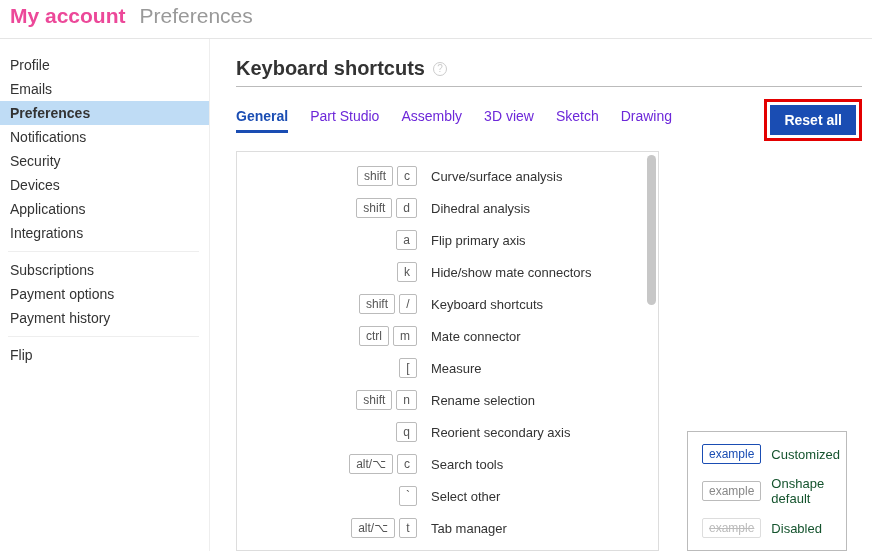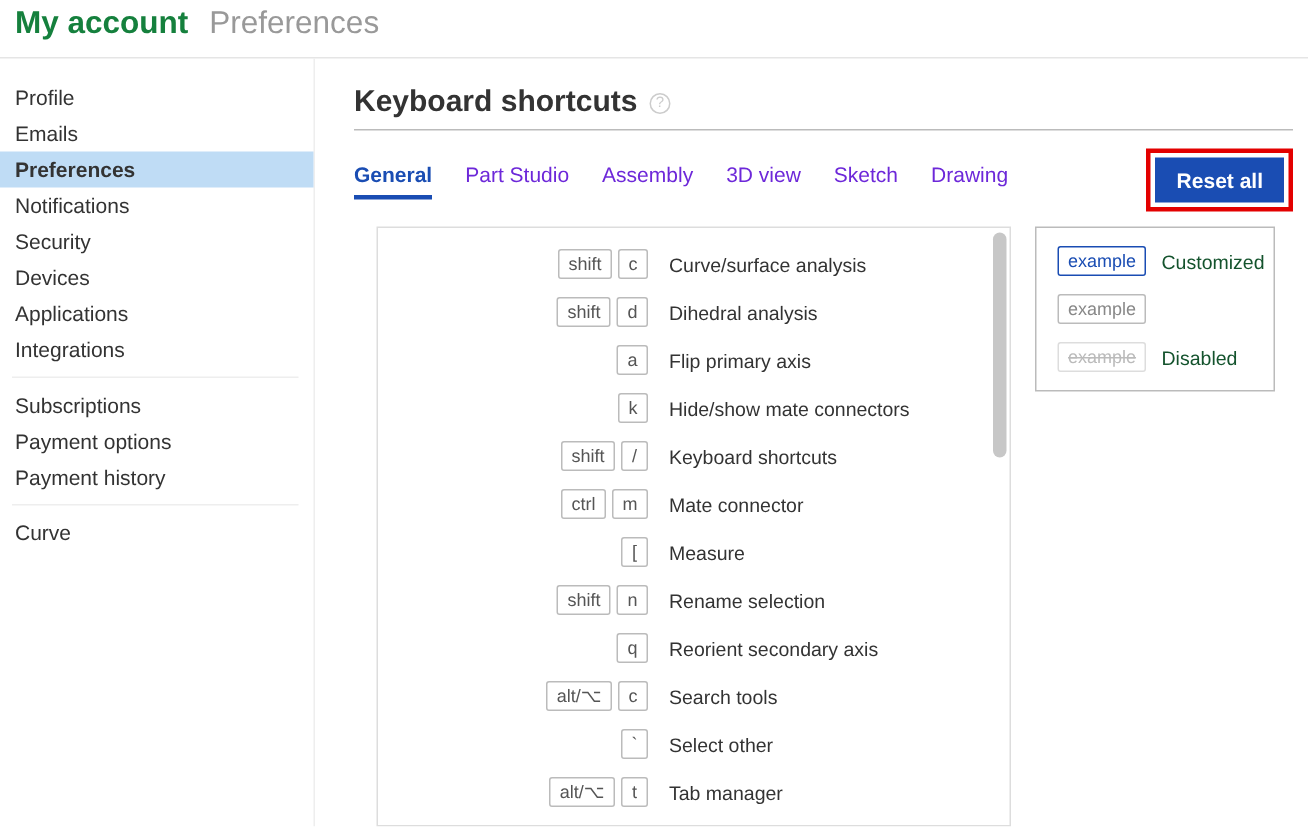--- a/index.html
+++ b/index.html
@@ -1,19 +1,19 @@
 <!DOCTYPE html>
 <html><head>
   <meta charset="utf-8">
   <style>
     * { box-sizing: border-box; margin: 0; padding: 0; }
     body { font-family: -apple-system, BlinkMacSystemFont, "Segoe UI", Arial, sans-serif; font-size: 14px; color: #333; background: #fff; width: 872px; }
     
     .header { padding: 4px 10px 10px; border-bottom: 1px solid #e5e5e5; display: flex; align-items: baseline; gap: 14px; }
-    .header-account { color: #15803d; font-weight: 700; font-size: 21px; }
+    .header-account { color: #ec4899; font-weight: 700; font-size: 21px; }
     .header-page { color: #999; font-weight: 400; font-size: 21px; }
     
     .layout { display: flex; }
     
     .sidebar { width: 210px; padding-top: 14px; border-right: 1px solid #eee; min-height: 510px; }
     .sidebar-group { padding-bottom: 6px; margin-bottom: 6px; border-bottom: 1px solid #eee; margin-left: 8px; margin-right: 10px; }
     .sidebar-group:last-of-type { border-bottom: none; }
     .sidebar-item { padding: 4px 2px; color: #333; font-size: 14px; cursor: pointer; }
     .sidebar-item.active { background: #bfdcf5; margin-left: -8px; margin-right: -10px; padding-left: 10px; font-weight: 600; }
     
@@ -23,21 +23,21 @@
     .help-icon { width: 14px; height: 14px; border: 1px solid #ccc; border-radius: 50%; display: inline-flex; align-items: center; justify-content: center; font-size: 10px; color: #ccc; }
     
     .toolbar-row { display: flex; justify-content: space-between; align-items: center; margin-bottom: 10px; }
     .tabs { display: flex; gap: 22px; align-items: flex-start; }
     .tab { color: #6d28d9; font-size: 14px; padding-bottom: 6px; cursor: pointer; }
     .tab.active { color: #1a4db3; font-weight: 600; border-bottom: 3px solid #1a4db3; }
     
     .reset-wrap { border: 3px solid #e30000; padding: 3px; display: inline-block; }
     .reset-btn { background: #1a4db3; color: #fff; border: none; padding: 7px 14px; font-size: 14px; font-weight: 600; cursor: pointer; }
     
-    .content-row { display: flex; gap: 16px; align-items: flex-start; margin-left: 15px; }
+    .content-row { display: flex; gap: 28px; align-items: flex-end; }
     
     .shortcut-panel { border: 1px solid #ddd; width: 423px; height: 400px; position: relative; overflow: hidden; }
     .shortcut-list { padding: 8px 0; position: relative; }
     .shortcut-row { display: flex; align-items: center; gap: 14px; padding: 6px 10px; }
     .keys { width: 170px; display: flex; justify-content: flex-end; gap: 4px; }
     .key { border: 1px solid #bbb; padding: 2px 6px; font-size: 12px; color: #555; background: #fff; border-radius: 2px; min-width: 18px; text-align: center; }
     .shortcut-label { font-size: 13px; color: #333; }
     
     .scrollbar { position: absolute; right: 2px; top: 3px; width: 9px; height: 150px; background: #c7c7c7; border-radius: 5px; }
     
@@ -70,21 +70,21 @@
         <div class="sidebar-item">Devices</div>
         <div class="sidebar-item">Applications</div>
         <div class="sidebar-item">Integrations</div>
       </div>
     <div class="sidebar-group" id="sg2">
         <div class="sidebar-item">Subscriptions</div>
         <div class="sidebar-item">Payment options</div>
         <div class="sidebar-item">Payment history</div>
       </div>
     <div class="sidebar-group" id="sg3">
-        <div class="sidebar-item">Curve</div>
+        <div class="sidebar-item">Flip</div>
       </div>
   </nav>
 
   <main class="main">
     <div class="section-title-row">
       <span class="section-title">Keyboard shortcuts</span>
       <span class="help-icon">?</span>
     </div>
 
     <div class="toolbar-row">
@@ -188,20 +188,21 @@
       </div>
 
       <div class="legend-panel">
         <div id="legend">
             <div class="legend-row">
               <span class="legend-key customized">example</span>
               <span class="legend-label">Customized</span>
             </div>
             <div class="legend-row">
               <span class="legend-key default">example</span>
+              <span class="legend-label">Onshape default</span>
             </div>
             <div class="legend-row">
               <span class="legend-key disabled">example</span>
               <span class="legend-label">Disabled</span>
             </div>
           </div>
       </div>
     </div>
   </main>
 </div>

